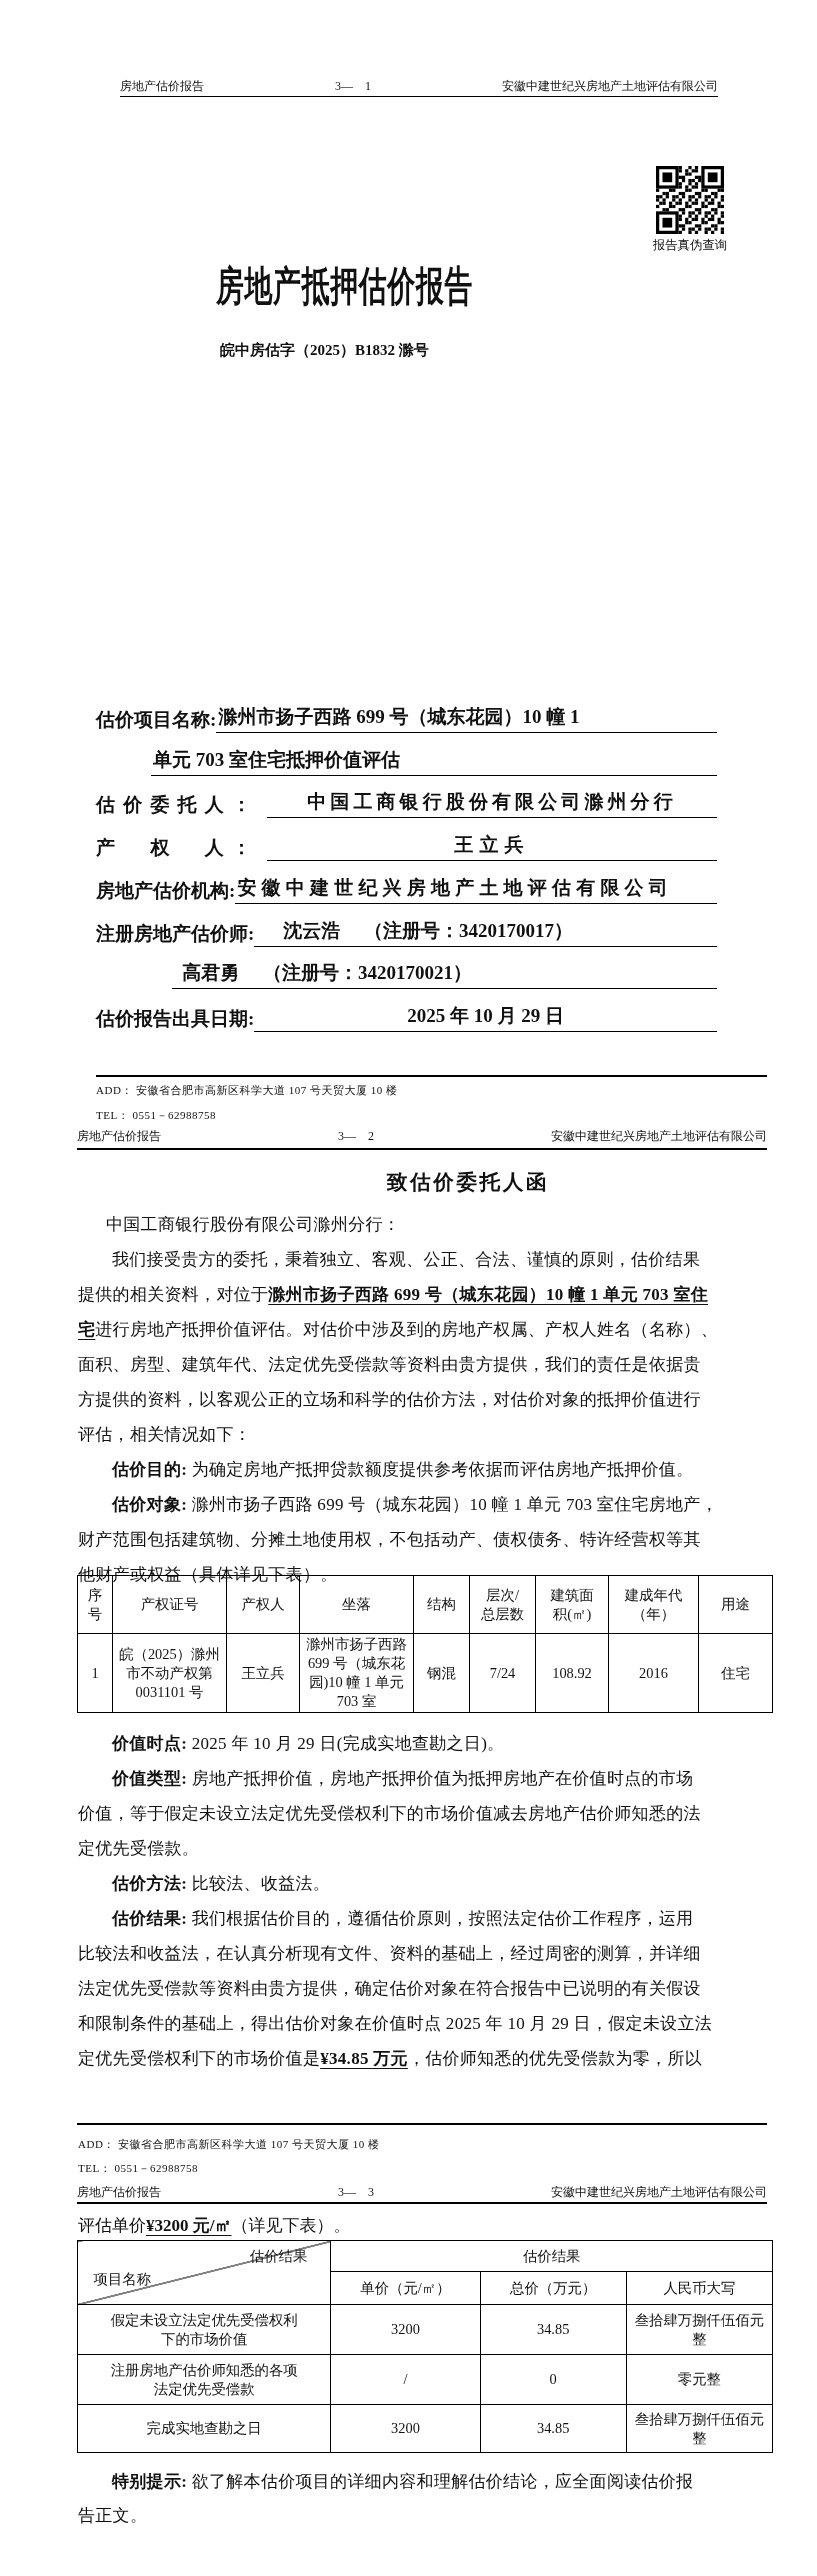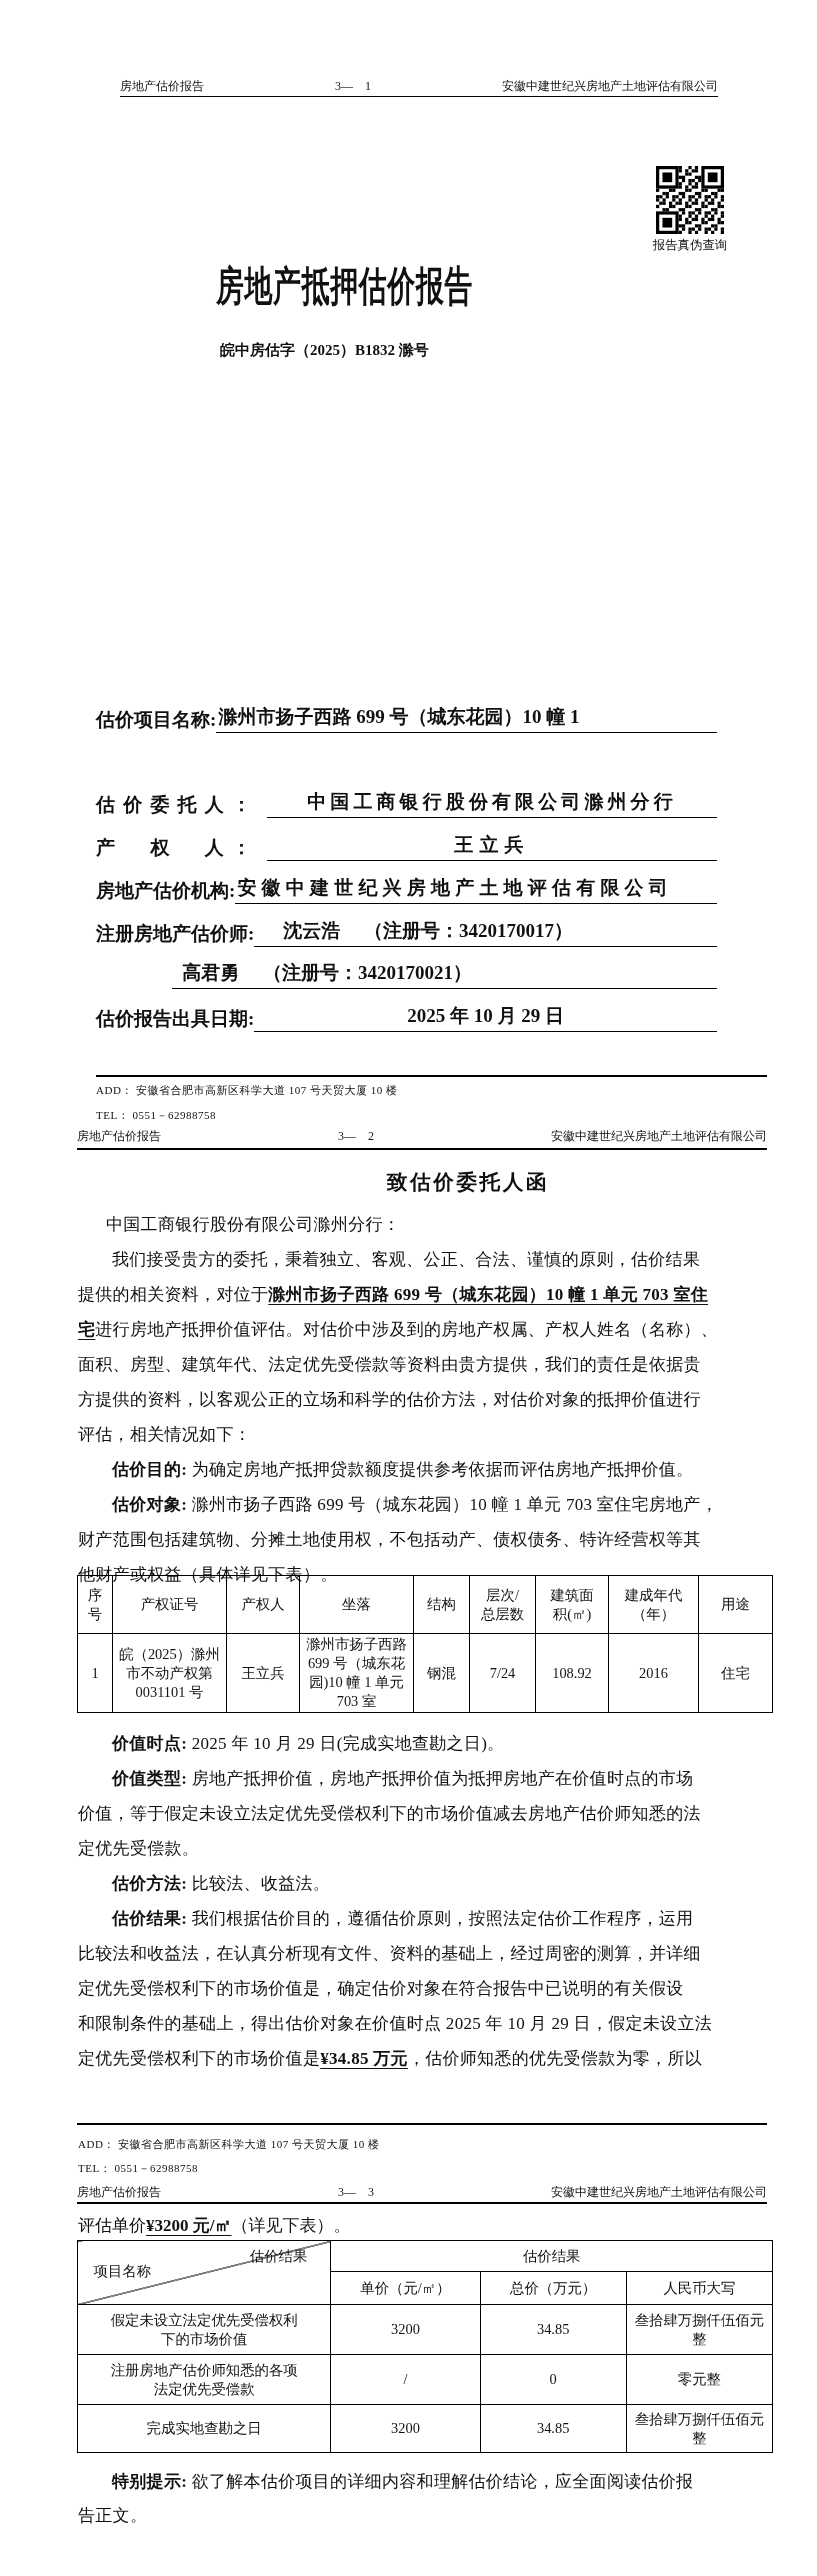--- a/index.html
+++ b/index.html
@@ -26,21 +26,21 @@
   .tl.ind{text-indent:34px;}
   .tl .b, .b{font-weight:bold;}
   .tl .u, .u{text-decoration:underline;text-decoration-thickness:1.3px;text-underline-offset:4.1px;}
   .salut{font-weight:normal;margin-left:28px;}
   table{border-collapse:collapse;table-layout:fixed;}
   .dtab{font-size:14.4px;}
   .dtab td,.dtab th{border:1px solid #000;text-align:center;vertical-align:middle;
        font-weight:normal;line-height:19px;padding:1px;white-space:pre-line;}
   .diag{position:relative;background:linear-gradient(to bottom right,transparent calc(50% - 0.6px),#000 calc(50% - 0.6px),#000 calc(50% + 0.6px),transparent calc(50% + 0.6px));}
   .diag .tr{position:absolute;top:6.2px;right:23px;}
-  .diag .bl{position:absolute;bottom:23px;left:15.5px;}
+  .diag .bl{position:absolute;bottom:15px;left:15.5px;}
   .qrbox svg{display:block;}
 </style>
 </head>
 <body>
 
 <div class="doc">
 
   <div class="abs hdr" style="top:78px;left:120px;width:598px;">
     <span>房地产估价报告</span>
     <span>3—　1</span>
@@ -206,20 +206,24 @@
 
   <div class="abs title-wrap" style="top:259px;left:216px;">
     <span>房地产抵押估价报告</span>
   </div>
   <div class="abs subtitle" style="top:341px;left:170px;width:309px;">皖中房估字（2025）B1832 滁号</div>
 
   <div class="abs frow" style="top:705px;left:96px;width:621px;">
     <span class="flabel">估价项目名称:</span>
     <span class="fval">滁州市扬子西路 699 号（城东花园）10 幢 1</span>
   </div>
+  <div class="abs frow" style="top:748px;left:96px;width:621px;">
+    <span class="flabel fsp" style="width:55px;"></span>
+    <span class="fval">单元 703 室住宅抵押价值评估</span>
+  </div>
   <div class="abs frow" style="top:790px;left:96px;width:621px;">
     <span class="flabel w">估价委托人：</span>
     <span class="fval c" style="letter-spacing:4.1px;">中国工商银行股份有限公司滁州分行</span>
   </div>
   <div class="abs frow" style="top:833px;left:96px;width:621px;">
     <span class="flabel w">产　权　人：</span>
     <span class="fval c" style="letter-spacing:6.2px;">王立兵</span>
   </div>
   <div class="abs frow" style="top:876px;left:96px;width:621px;">
     <span class="flabel">房地产估价机构:</span>
@@ -313,21 +317,21 @@
     </table>
 
   <div class="abs tblock" style="top:1726px;left:78px;width:711px;">
     <div class="tl ind"><span class="b">价值时点: </span><span>2025 年 10 月 29 日(完成实地查勘之日)。</span></div>
     <div class="tl ind"><span class="b">价值类型: </span><span>房地产抵押价值，房地产抵押价值为抵押房地产在价值时点的市场</span></div>
     <div class="tl">价值，等于假定未设立法定优先受偿权利下的市场价值减去房地产估价师知悉的法</div>
     <div class="tl">定优先受偿款。</div>
     <div class="tl ind"><span class="b">估价方法: </span><span>比较法、收益法。</span></div>
     <div class="tl ind"><span class="b">估价结果: </span><span>我们根据估价目的，遵循估价原则，按照法定估价工作程序，运用</span></div>
     <div class="tl">比较法和收益法，在认真分析现有文件、资料的基础上，经过周密的测算，并详细</div>
-    <div class="tl">定优先受偿权利下的市场价值是，确定估价对象在符合报告中已说明的有关假设</div>
+    <div class="tl">法定优先受偿款等资料由贵方提供，确定估价对象在符合报告中已说明的有关假设</div>
     <div class="tl">和限制条件的基础上，得出估价对象在价值时点 2025 年 10 月 29 日，假定未设立法</div>
     <div class="tl"><span>定优先受偿权利下的市场价值是</span><span class="b u">¥34.85 万元</span><span>，估价师知悉的优先受偿款为零，所以</span></div>
   </div>
 
   <div class="abs thick" style="top:2123px;left:77px;width:690px;"></div>
   <div class="abs ftr" style="top:2137px;left:78px;">ADD： 安徽省合肥市高新区科学大道 107 号天贸大厦 10 楼</div>
   <div class="abs ftr" style="top:2161px;left:78px;">TEL： 0551－62988758</div>
 
   <div class="abs hdr" style="top:2184px;left:77px;width:690px;">
     <span>房地产估价报告</span>

